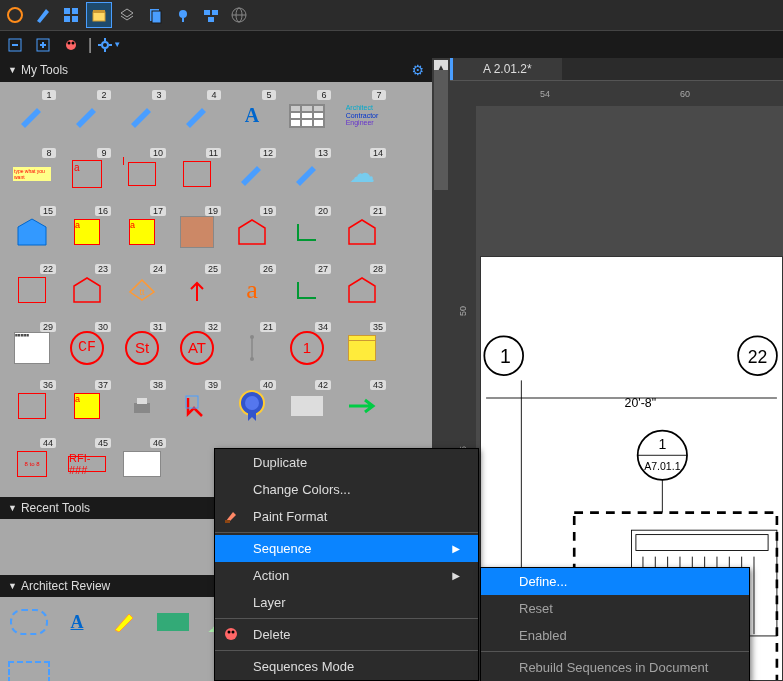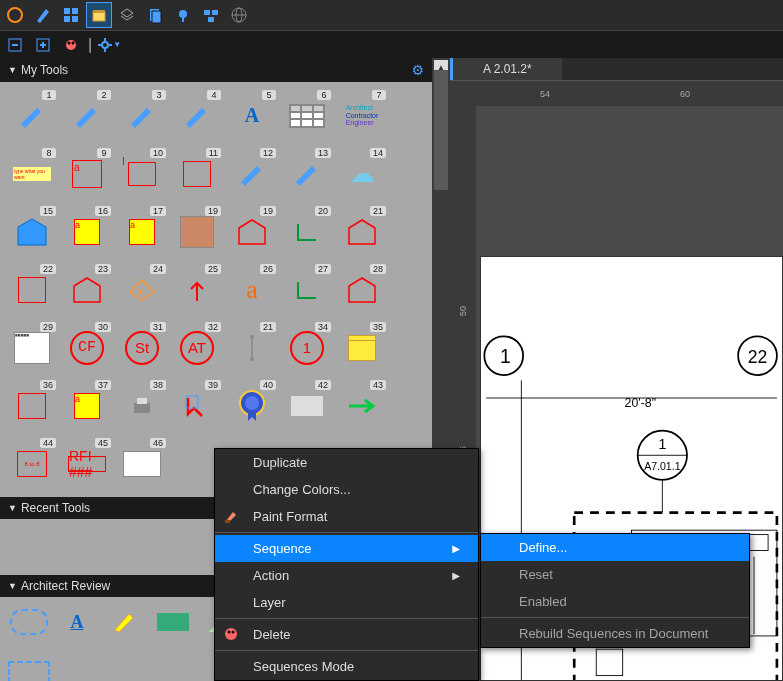--- a/index.html
+++ b/index.html
@@ -44,21 +44,21 @@
 .paper svg { width: 100%; height: 100%; }
 
 
 .ctx-menu { position: absolute; background: #2b2b2b; border: 1px solid #000; box-shadow: 2px 2px 6px rgba(0,0,0,0.5); color: #ddd; font-size: 13px; min-width: 265px; }
 .ctx-item { padding: 6px 18px 6px 38px; position: relative; display: flex; align-items: center; }
 .ctx-item:hover, .ctx-item.hover { background: #0a84ff; color: #fff; }
 .ctx-item .arrow { margin-left: auto; font-size: 10px; }
 .ctx-item .icon-l { position: absolute; left: 8px; width: 18px; height: 18px; }
 .ctx-sep { height: 1px; background: #555; margin: 2px 0; }
 
-.submenu { position: absolute; background: #2b2b2b; border: 1px solid #000; box-shadow: 2px 2px 6px rgba(0,0,0,0.5); color: #ddd; font-size: 13px; min-width: 270px; }
+.submenu { position: absolute; background: #2b2b2b; border: 1px solid #000; box-shadow: 2px 2px 6px rgba(0,0,0,0.5); color: #ddd; font-size: 13px; min-width: 270px; margin-top: 34px; }
 .submenu .ctx-item.disabled { color: #a3a3a3; }
 </style>
 </head>
 <body>
 
 <div class="top-toolbar">
   <div class="tb-btn">
       <svg width="18" height="18">
         <circle cx="9" cy="9" r="7" fill="none" stroke="#ff8c1a" stroke-width="2"></circle>
       </svg>
@@ -480,21 +480,21 @@
         </div>
         <div class="tool">
           <div class="badge">44</div>
           <div class="thumb">
             <div style="width:30px;height:26px;border:1.5px solid red;font-size:6px;color:red;display:flex;align-items:center;justify-content:center;">8 to 8</div>
           </div>
         </div>
         <div class="tool">
           <div class="badge">45</div>
           <div class="thumb">
-            <div style="width:44px;height:16px;border:1.5px solid red;color:red;font-size:14px;display:flex;align-items:center;justify-content:center;">RFI-###</div>
+            <div style="width:44px;height:16px;border:1.5px solid red;color:red;font-size:11px;display:flex;align-items:center;justify-content:center;">RFI-###</div>
           </div>
         </div>
         <div class="tool">
           <div class="badge">46</div>
           <div class="thumb">
             <div style="width:38px;height:26px;border:1px solid #888;background:#fff;"></div>
           </div>
         </div>
       </div>
 

